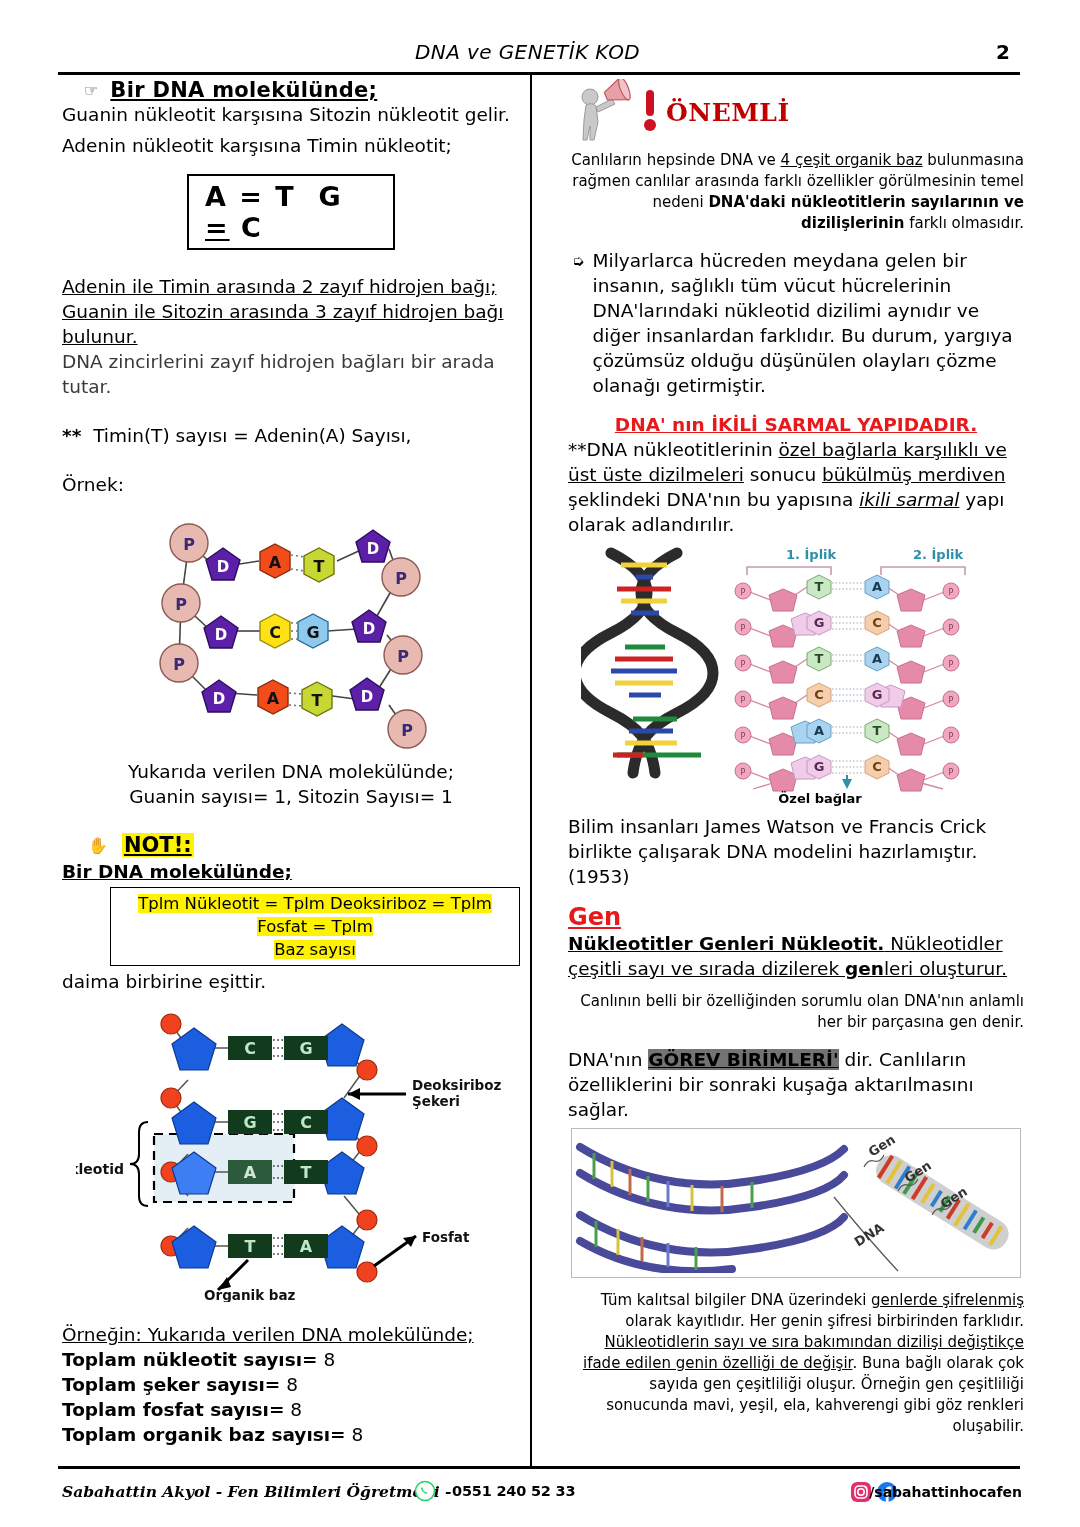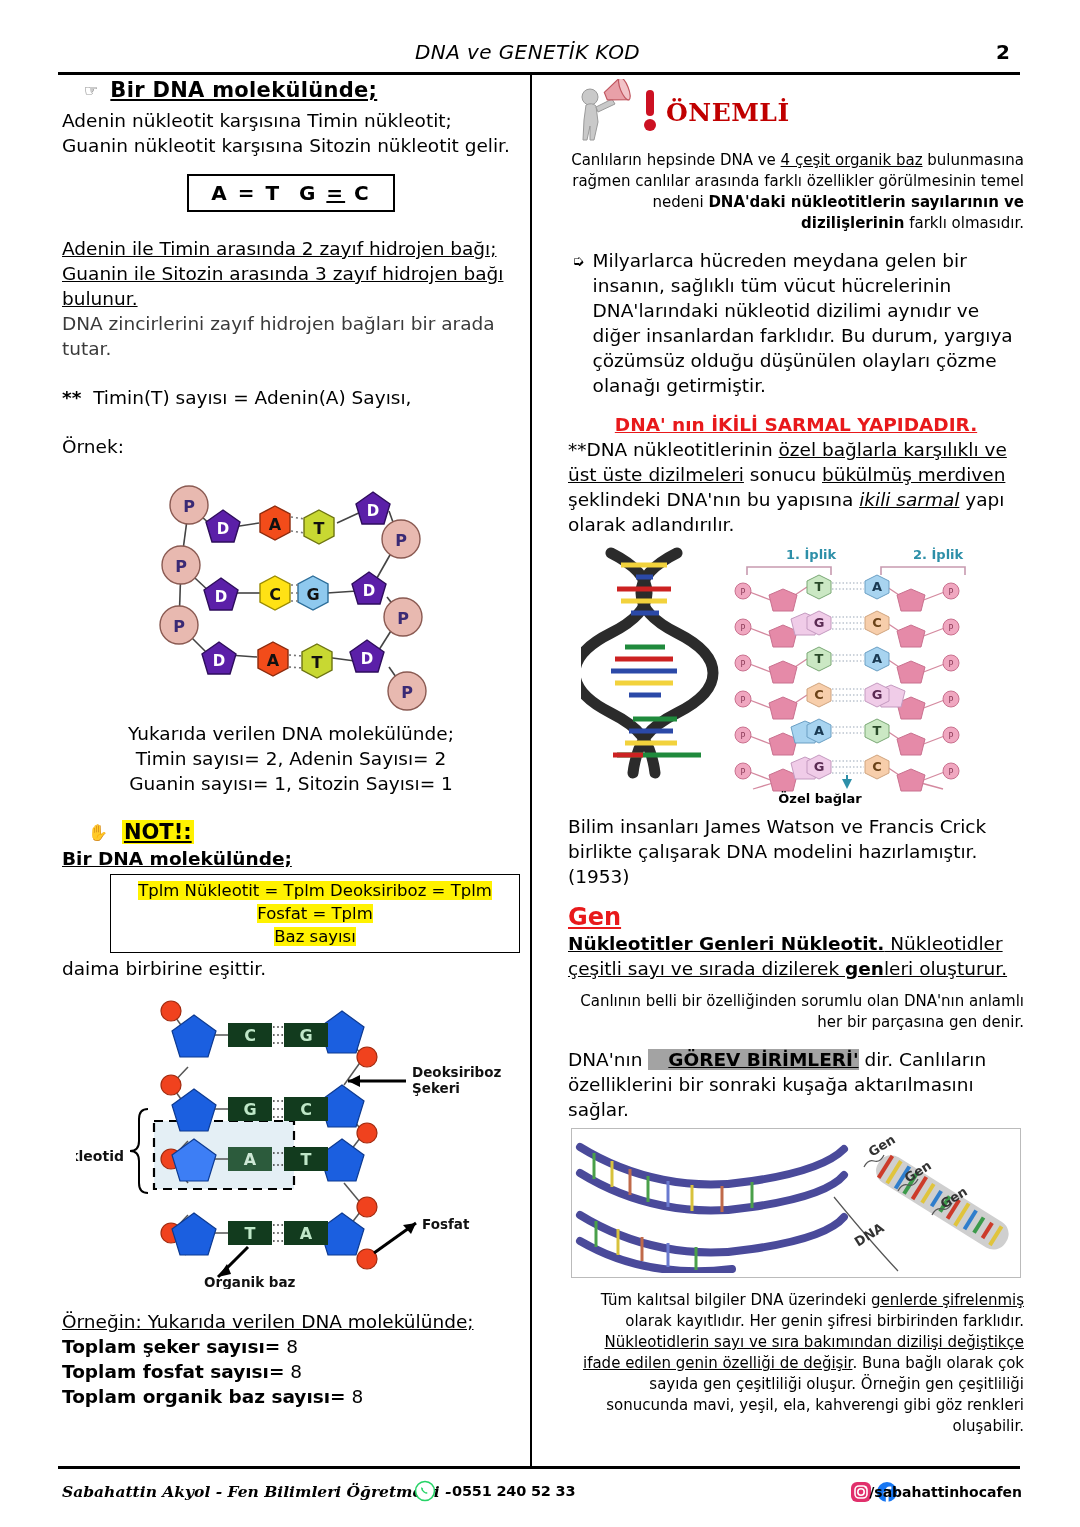--- a/index.html
+++ b/index.html
@@ -20,33 +20,33 @@
   .colR{position:absolute;left:568px;top:78px;width:456px;}
 
   
   .t{font-size:18.5px;line-height:25px;}
   .t15{font-size:15px;line-height:21px;text-align:right;}
   .b{font-weight:bold;}
   .u{text-decoration:underline;}
   .i{font-style:italic;}
   .red{color:#e8191b;}
   .grey{color:#3a3a3a;}
-  .hl{background:#a3a3a3;padding-left:20px;}
+  .hl{background:#737373;}
   .ctr{text-align:center;}
   .sp{height:14px;}
   .sp-l{height:24px;}
 
   
   .head-row{display:flex;align-items:center;gap:12px;padding-left:22px;}
   .hand{font-size:16px;color:#333;}
   .head-txt{font-size:21px;font-weight:bold;text-decoration:underline;letter-spacing:.3px;}
 
   
-  .eqbox{margin:16px auto 0;width:172px;border:2px solid #000;padding:5px 16px;text-align:center;
-         font-size:20px;font-weight:bold;letter-spacing:2px;}
+  .eqbox{margin:16px auto 0;width:172px;border:2px solid #000;padding:5px 16px;text-align:left;
+         font-size:27px;font-weight:bold;letter-spacing:2px;}
   .eqbox .ul{text-decoration:underline;}
 
   
   .not-row{display:flex;align-items:center;gap:14px;padding-left:26px;}
   .not-txt{font-size:21px;font-weight:bold;text-decoration:underline;background:#fff200;padding:0 2px;}
 
   
   .fbox{border:1.5px solid #000;padding:4px 6px;text-align:center;font-size:16.5px;line-height:23px;margin-left:48px;}
   .fbox span{background:#fff200;}
 
@@ -88,22 +88,22 @@
   <div class="ftr-rule"></div>
   <div class="col-rule"></div>
 
   <div class="colL">
 
     <div class="head-row">
       <span class="hand">☞</span>
       <span class="head-txt">Bir DNA molekülünde;</span>
     </div>
 
+    <div class="t">Guanin nükleotit karşısına Sitozin nükleotit gelir.</div>
     <div class="t" style="margin-top:6px">Adenin nükleotit karşısına Timin nükleotit;</div>
-    <div class="t">Guanin nükleotit karşısına Sitozin nükleotit gelir.</div>
 
     <div class="eqbox">
       <span>A = T</span>&nbsp;
       <span>G</span>
       <span class="ul">=</span>
       <span>C</span>
     </div>
 
     <div class="sp-l"></div>
     <div class="t u">Adenin ile Timin arasında 2 zayıf hidrojen bağı;</div>
@@ -221,21 +221,20 @@
           </g>
         <text x="176" y="203" text-anchor="middle" font-size="16" font-weight="bold" fill="#111">T</text>
         <g stroke="#777" stroke-width="1.6" stroke-dasharray="2,3">
           <line x1="148" y1="190" x2="162" y2="191"></line>
             <line x1="148" y1="202" x2="162" y2="203"></line>
         </g>
       </svg>
     </div>
 
     <div class="t ctr" style="margin-top:2px">Yukarıda verilen DNA molekülünde;</div>
-    <div class="t ctr">Timin sayısı= 2, Adenin Sayısı= 2</div>
     <div class="t ctr">Guanin sayısı= 1, Sitozin Sayısı= 1</div>
 
     <div class="sp-l"></div>
     <div class="not-row">
       <span class="hand">✋</span>
       <span class="not-txt">NOT!:</span>
     </div>
     <div class="t b u" style="margin-top:2px">Bir DNA molekülünde;</div>
 
     <div class="fbox" style="margin-top:3px">
@@ -370,20 +369,24 @@
 
         <g stroke="#000" stroke-width="3" fill="none">
             <line x1="172" y1="258" x2="142" y2="288"></line>
           </g>
         <polygon points="142,288 155,285 151,275" fill="#000"></polygon>
         <text x="128" y="298" font-size="13.5" font-weight="bold" fill="#111">Organik baz</text>
       </svg>
     </div>
 
     <div class="t u" style="margin-top:16px">Örneğin: Yukarıda verilen DNA molekülünde;</div>
+    <div class="t">
+      <b>Toplam nükleotit sayısı=</b>
+      <span>8</span>
+    </div>
     <div class="t">
       <b>Toplam şeker sayısı=</b>
       <span>8</span>
     </div>
     <div class="t">
       <b>Toplam fosfat sayısı=</b>
       <span>8</span>
     </div>
     <div class="t">
       <b>Toplam organik baz sayısı=</b>

